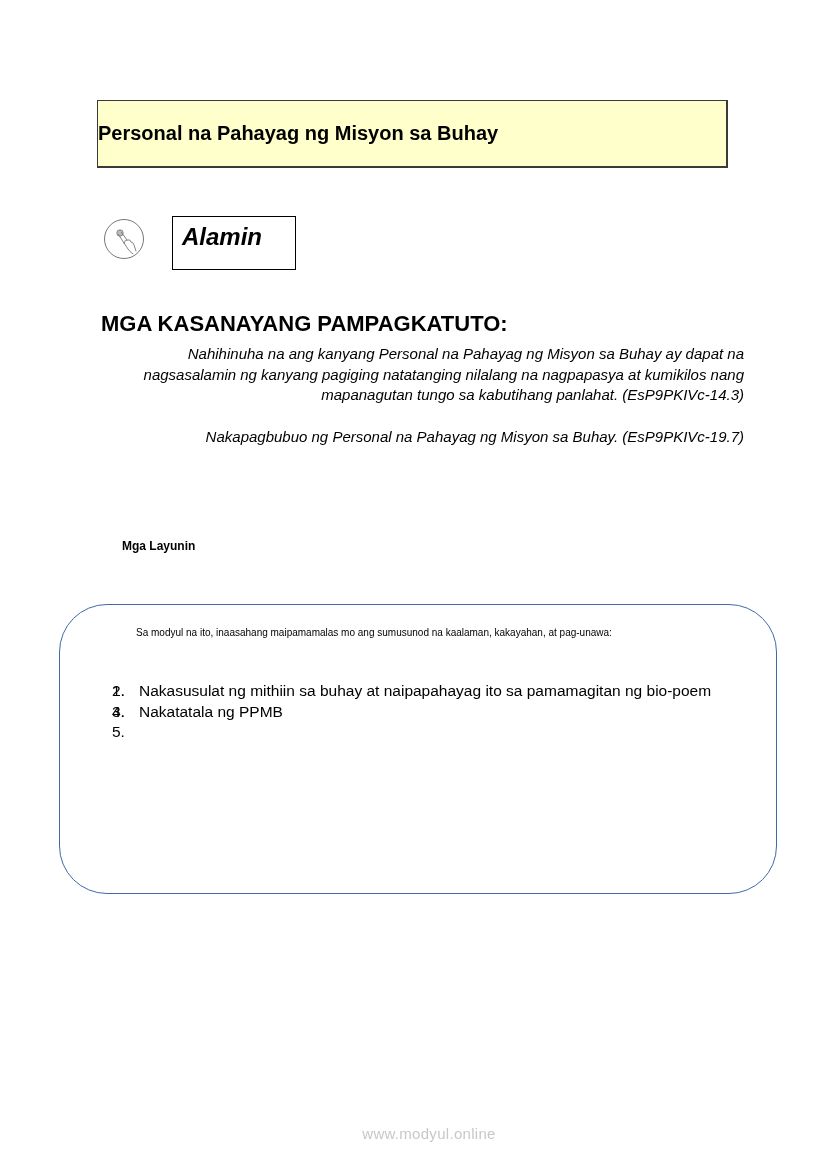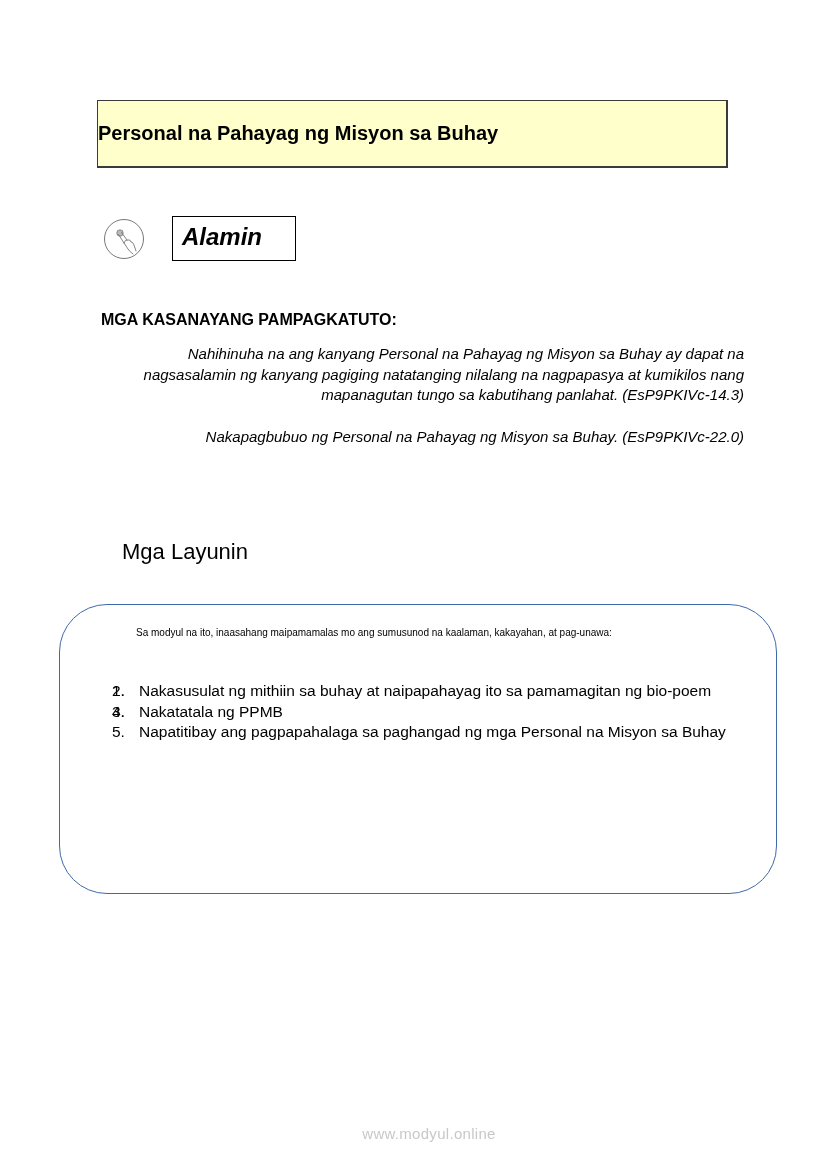--- a/index.html
+++ b/index.html
@@ -3,28 +3,28 @@
 <meta charset="utf-8">
 <style>
   html, body { margin: 0; padding: 0; background: #ffffff; }
   body { width: 826px; height: 1169px; position: relative; overflow: hidden;
          font-family: "Liberation Sans", sans-serif; color: #000; }
   .title-box { position: absolute; left: 97px; top: 100px; width: 631px; height: 68px;
                background: #ffffcc; border: 1.5px solid #3a3a3a; border-right-width: 2px; border-bottom-width: 2px;
                display: flex; align-items: center; box-sizing: border-box; }
   .title-box span { font-weight: bold; font-size: 20px; }
   .hand-icon { position: absolute; left: 103px; top: 218px; width: 42px; height: 42px; }
-  .alamin-box { position: absolute; left: 172px; top: 216px; width: 124px; height: 45px;
+  .alamin-box { position: absolute; left: 172px; top: 216px; width: 124px; height: 54px;
                 border: 1px solid #000; box-sizing: border-box; text-align: center; }
   .alamin-box span { position: absolute; left: 9px; top: 6px; font-size: 24px; font-weight: bold; font-style: italic; }
-  .kas-heading { position: absolute; left: 101px; top: 311px; font-weight: bold; font-size: 16px; }
+  .kas-heading { position: absolute; left: 101px; top: 311px; font-weight: bold; font-size: 22px; }
   .kas-para { position: absolute; left: 104px; width: 640px; font-style: italic; font-size: 15px; line-height: 20.5px; text-align: right; }
   .kas-para.p1 { top: 344px; }
   .kas-para.p2 { top: 427px; }
-  .layunin-heading { position: absolute; left: 122px; top: 539px; font-weight: normal; font-size: 22px; }
+  .layunin-heading { position: absolute; left: 122px; top: 539px; font-weight: bold; font-size: 12px; }
   .obj-box { position: absolute; left: 59px; top: 604px; width: 718px; height: 290px;
              border: 1.5px solid #3f6aa8; border-radius: 48px; box-sizing: border-box; }
   .obj-intro { position: absolute; left: 136px; top: 623px; width: 614px; font-size: 10px; line-height: 20.5px;
                text-align: justify; }
   .obj-list { position: absolute; left: 112px; top: 681px; width: 640px; margin: 0; padding: 0; list-style: none;
               font-size: 15.5px; line-height: 20.5px; }
   .obj-list li { position: relative; padding-left: 27px; text-align: justify; }
   .obj-list li .num { position: absolute; left: 0; top: 0; }
   .footer { position: absolute; left: 16px; width: 826px; top: 1125px; text-align: center;
             font-size: 15px; color: #c8c8c8; letter-spacing: 0.3px; }
@@ -41,27 +41,27 @@
   <circle cx="17" cy="15" r="3.2" fill="#bbb" stroke="#777" stroke-width="0.8"></circle>
   <path d="M15.5 16.5 L21 25 M18.5 14.5 L24 22 M21 25 Q22 21 25 22 Q27 21 28 24 Q30 24 31 27 L33 33 M21 25 L25 31 Q27 34 30 36" fill="none" stroke="#777" stroke-width="0.9" stroke-linecap="round"></path>
 </svg>
 
 <div class="alamin-box">
   <span>Alamin</span>
 </div>
 
 <div class="kas-heading">MGA KASANAYANG PAMPAGKATUTO:</div>
 <div class="kas-para p1">Nahihinuha na ang kanyang Personal na Pahayag ng Misyon sa Buhay ay dapat na nagsasalamin ng kanyang pagiging natatanging nilalang na nagpapasya at kumikilos nang mapanagutan tungo sa kabutihang panlahat. (EsP9PKIVc-14.3)</div>
-<div class="kas-para p2">Nakapagbubuo ng Personal na Pahayag ng Misyon sa Buhay. (EsP9PKIVc-22.0)</div>
+<div class="kas-para p2">Nakapagbubuo ng Personal na Pahayag ng Misyon sa Buhay. (EsP9PKIVc-19.7)</div>
 
 <div class="layunin-heading">Mga Layunin</div>
 
 <div class="obj-box"></div>
 <div class="obj-intro">Sa modyul na ito, inaasahang maipamamalas mo ang sumusunod na kaalaman, kakayahan, at pag-unawa:</div>
 <ol class="obj-list">
   <li><span class="num">1.</span></li>
   <li><span class="num">2.</span><span>Nakasusulat ng mithiin sa buhay at naipapahayag ito sa pamamagitan ng bio-poem</span></li>
   <li><span class="num">3.</span></li>
   <li><span class="num">4.</span><span>Nakatatala ng PPMB</span></li>
-  <li><span class="num">5.</span><span>Napatitibay ang pagpapahalaga sa paghangad ng mga Personal na Misyon sa Buhay</span></li>
+  <li><span class="num">5.</span></li>
 </ol>
 
 <div class="footer">www.modyul.online</div>
 
 </body></html>

